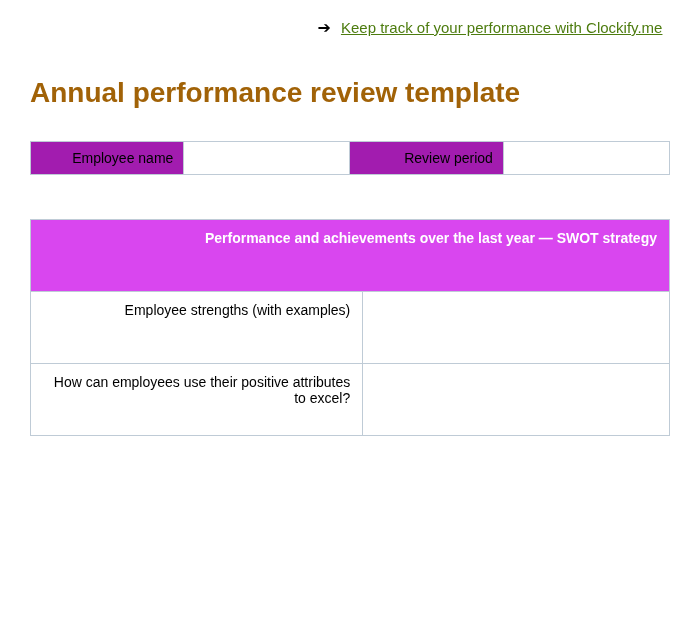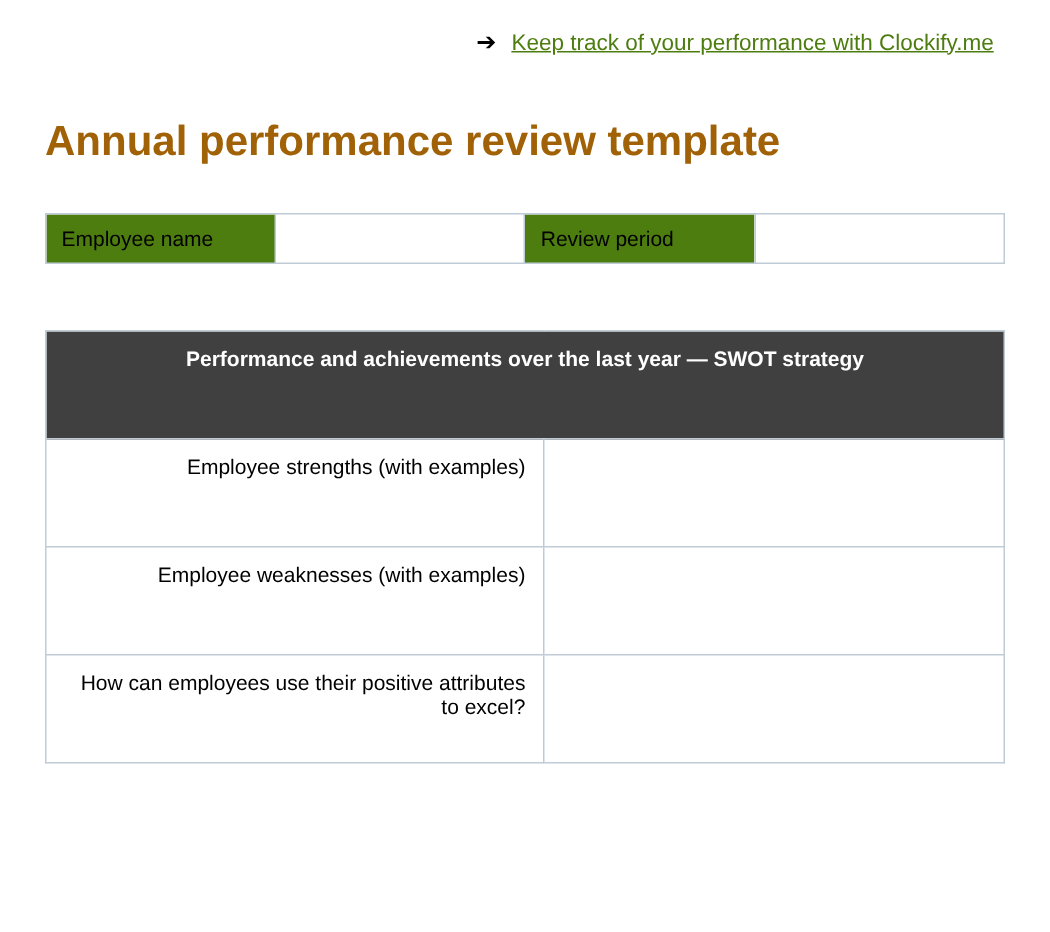--- a/index.html
+++ b/index.html
@@ -42,35 +42,36 @@
       border-collapse: collapse;
       margin-bottom: 44px;
     }
     .info-table td {
       border: 1px solid #bfcbd6;
       padding: 8px 10px;
       font-size: 14px;
       height: 30px;
     }
     .info-table .label-cell {
-      background: #4d7c0f;
+      background: #a21caf;
       width: 24%;
+      text-align: right;
     }
     .info-table .value-cell {
       background: #fff;
       width: 26%;
     }
     .swot-table {
       width: 100%;
       border-collapse: collapse;
     }
     .swot-header {
-      background: #404040;
+      background: #d946ef;
       color: #fff;
-      text-align: center;
+      text-align: right;
       font-size: 14.5px;
       font-weight: 600;
       padding: 12px 8px;
       border: 1px solid #03a9f4;
     }
     .swot-table td {
       border: 1px solid #bfcbd6;
       font-size: 14px;
       vertical-align: top;
       padding: 10px 12px;
@@ -109,21 +110,17 @@
 <table class="swot-table">
   <tbody>
       <tr>
     <td class="swot-header" colspan="2">Performance and achievements over the last year — SWOT strategy</td>
   </tr>
   <tr>
     <td class="swot-label">Employee strengths (with examples)</td>
     <td class="swot-value"></td>
   </tr>
   <tr>
-    <td class="swot-label">Employee weaknesses (with examples)</td>
-    <td class="swot-value"></td>
-  </tr>
-  <tr>
     <td class="swot-label">How can employees use their positive attributes to excel?</td>
     <td class="swot-value"></td>
   </tr>
 </tbody>
   </table>
 
 </body></html>

